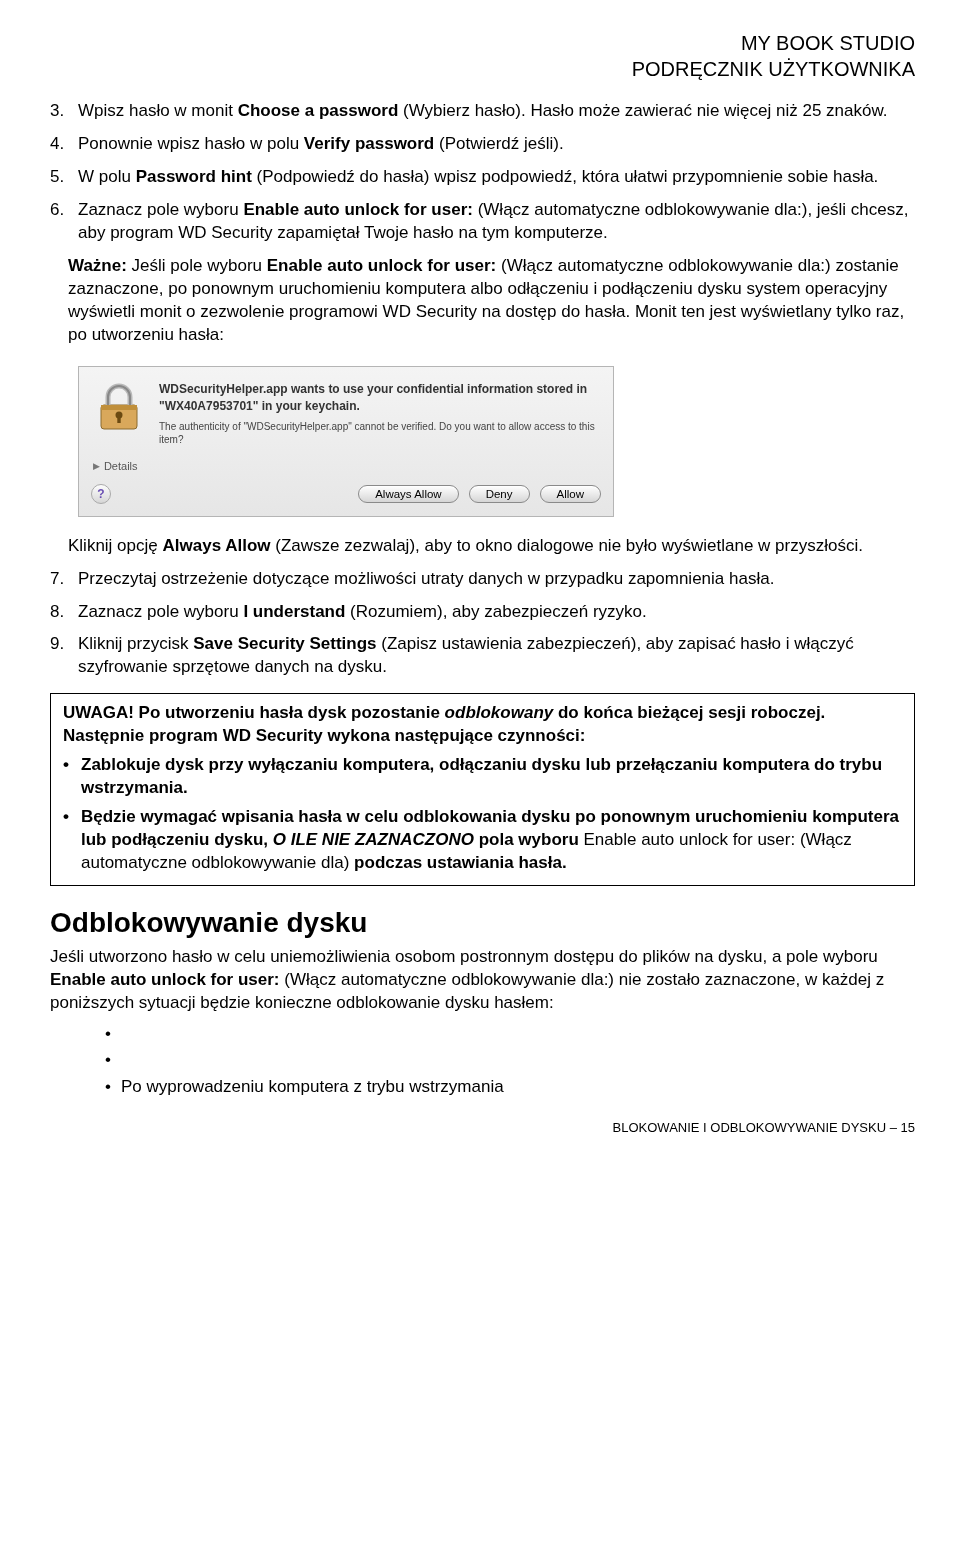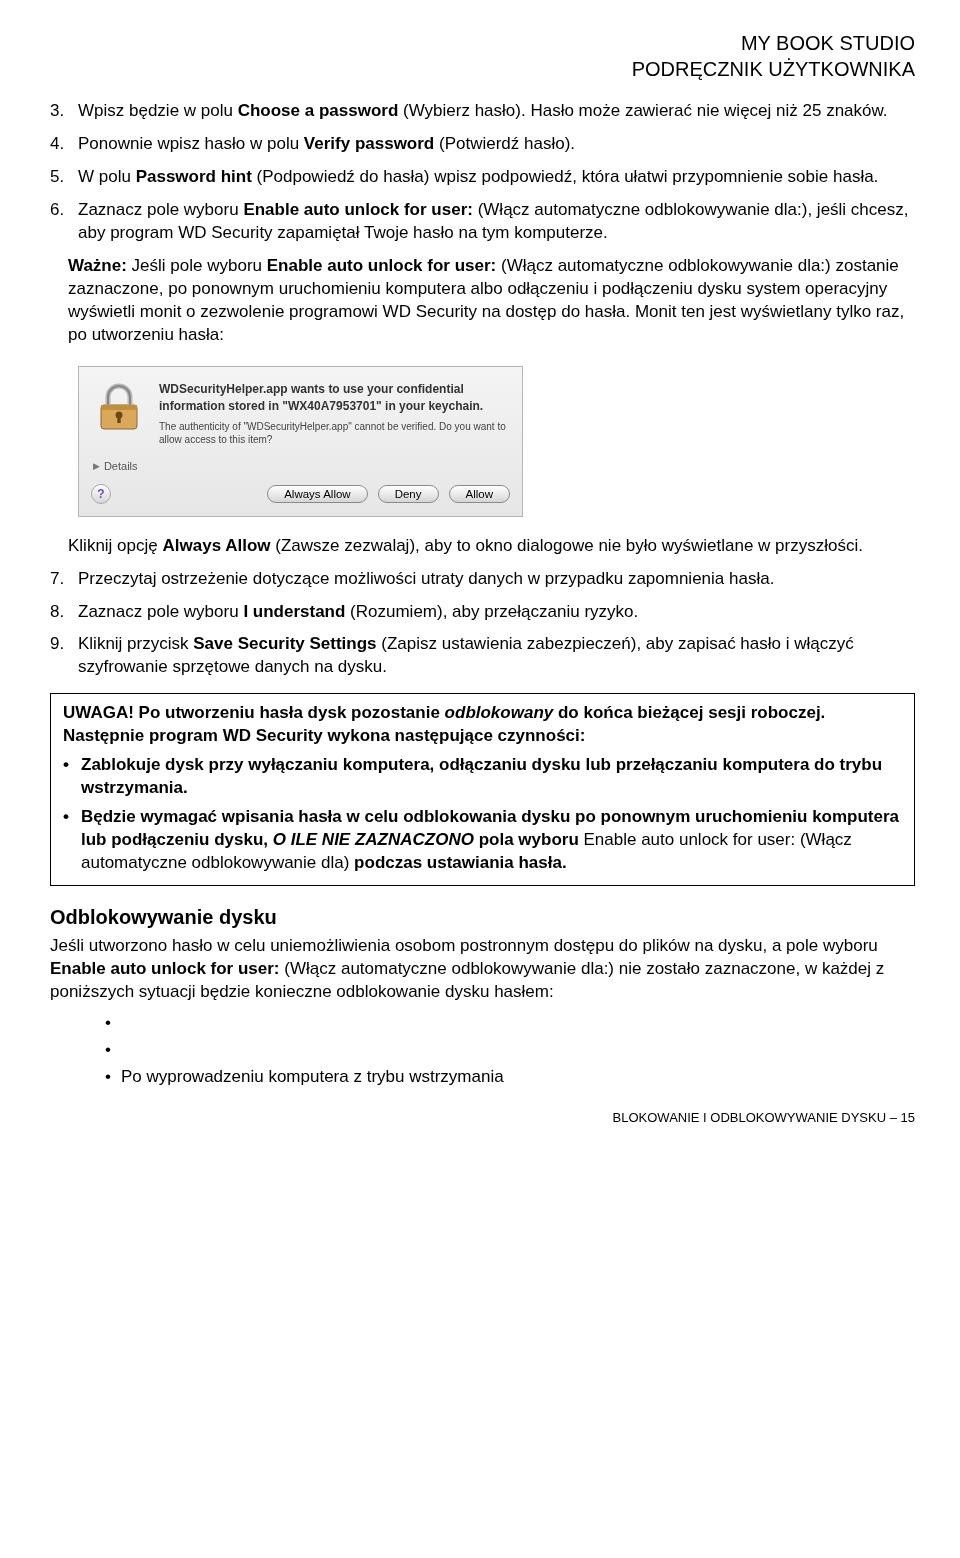--- a/index.html
+++ b/index.html
@@ -27,21 +27,21 @@
     flex-shrink: 0;
   }
   .ol-body { flex: 1; }
   .indent-block {
     margin-left: 18px;
     margin-bottom: 10px;
   }
   .bold { font-weight: bold; }
   .italic { font-style: italic; }
   .dialog {
-    width: 445px;
+    width: 536px;
     margin: 20px 0 18px 28px;
     border: 1px solid #b5b5b5;
     background: linear-gradient(#f4f4f4, #e6e6e6);
     font-family: "Lucida Grande", Arial, sans-serif;
     font-size: 11px;
     color: #333;
   }
   .dialog-top {
     display: flex;
     padding: 14px 16px 8px 14px;
@@ -94,21 +94,21 @@
     margin: 14px 0 18px 0;
   }
   .info-box .bullet-row {
     display: flex;
     margin-top: 6px;
   }
   .info-box .bullet-dot {
     width: 18px; flex-shrink: 0; font-weight: bold;
   }
   h2.section {
-    font-size: 20px;
+    font-size: 28px;
     font-weight: bold;
     margin: 12px 0 4px 0;
   }
   .sub-bullets {
     margin-left: 55px;
     margin-top: 8px;
   }
   .sub-bullets .row {
     display: flex;
     margin-bottom: 4px;
@@ -127,28 +127,28 @@
 <body>
 
 <div class="header-block">
   <div>MY BOOK STUDIO</div>
   <div>PODRĘCZNIK UŻYTKOWNIKA</div>
 </div>
 
 <div class="ol-item">
   <div class="ol-num">3.</div>
   <div class="ol-body">
-    <span>Wpisz będzie w polu </span><span class="bold">Choose a password</span><span> (Wybierz hasło). Hasło może zawierać nie więcej niż 25 znaków.</span>
+    <span>Wpisz hasło w monit </span><span class="bold">Choose a password</span><span> (Wybierz hasło). Hasło może zawierać nie więcej niż 25 znaków.</span>
   </div>
 </div>
 
 <div class="ol-item">
   <div class="ol-num">4.</div>
   <div class="ol-body">
-    <span>Ponownie wpisz hasło w polu </span><span class="bold">Verify password</span><span> (Potwierdź hasło).</span>
+    <span>Ponownie wpisz hasło w polu </span><span class="bold">Verify password</span><span> (Potwierdź jeśli).</span>
   </div>
 </div>
 
 <div class="ol-item">
   <div class="ol-num">5.</div>
   <div class="ol-body">
     <span>W polu </span><span class="bold">Password hint</span><span> (Podpowiedź do hasła) wpisz podpowiedź, która ułatwi przypomnienie sobie hasła.</span>
   </div>
 </div>
 
@@ -199,21 +199,21 @@
 </div>
 
 <div class="ol-item">
   <div class="ol-num">7.</div>
   <div class="ol-body">Przeczytaj ostrzeżenie dotyczące możliwości utraty danych w przypadku zapomnienia hasła.</div>
 </div>
 
 <div class="ol-item">
   <div class="ol-num">8.</div>
   <div class="ol-body">
-    <span>Zaznacz pole wyboru </span><span class="bold">I understand</span><span> (Rozumiem), aby przełączaniu ryzyko.</span>
+    <span>Zaznacz pole wyboru </span><span class="bold">I understand</span><span> (Rozumiem), aby zabezpieczeń ryzyko.</span>
   </div>
 </div>
 
 <div class="ol-item">
   <div class="ol-num">9.</div>
   <div class="ol-body">
     <span>Kliknij przycisk </span><span class="bold">Save Security Settings</span><span> (Zapisz ustawienia zabezpieczeń), aby zapisać hasło i włączyć szyfrowanie sprzętowe danych na dysku.</span>
   </div>
 </div>
 

